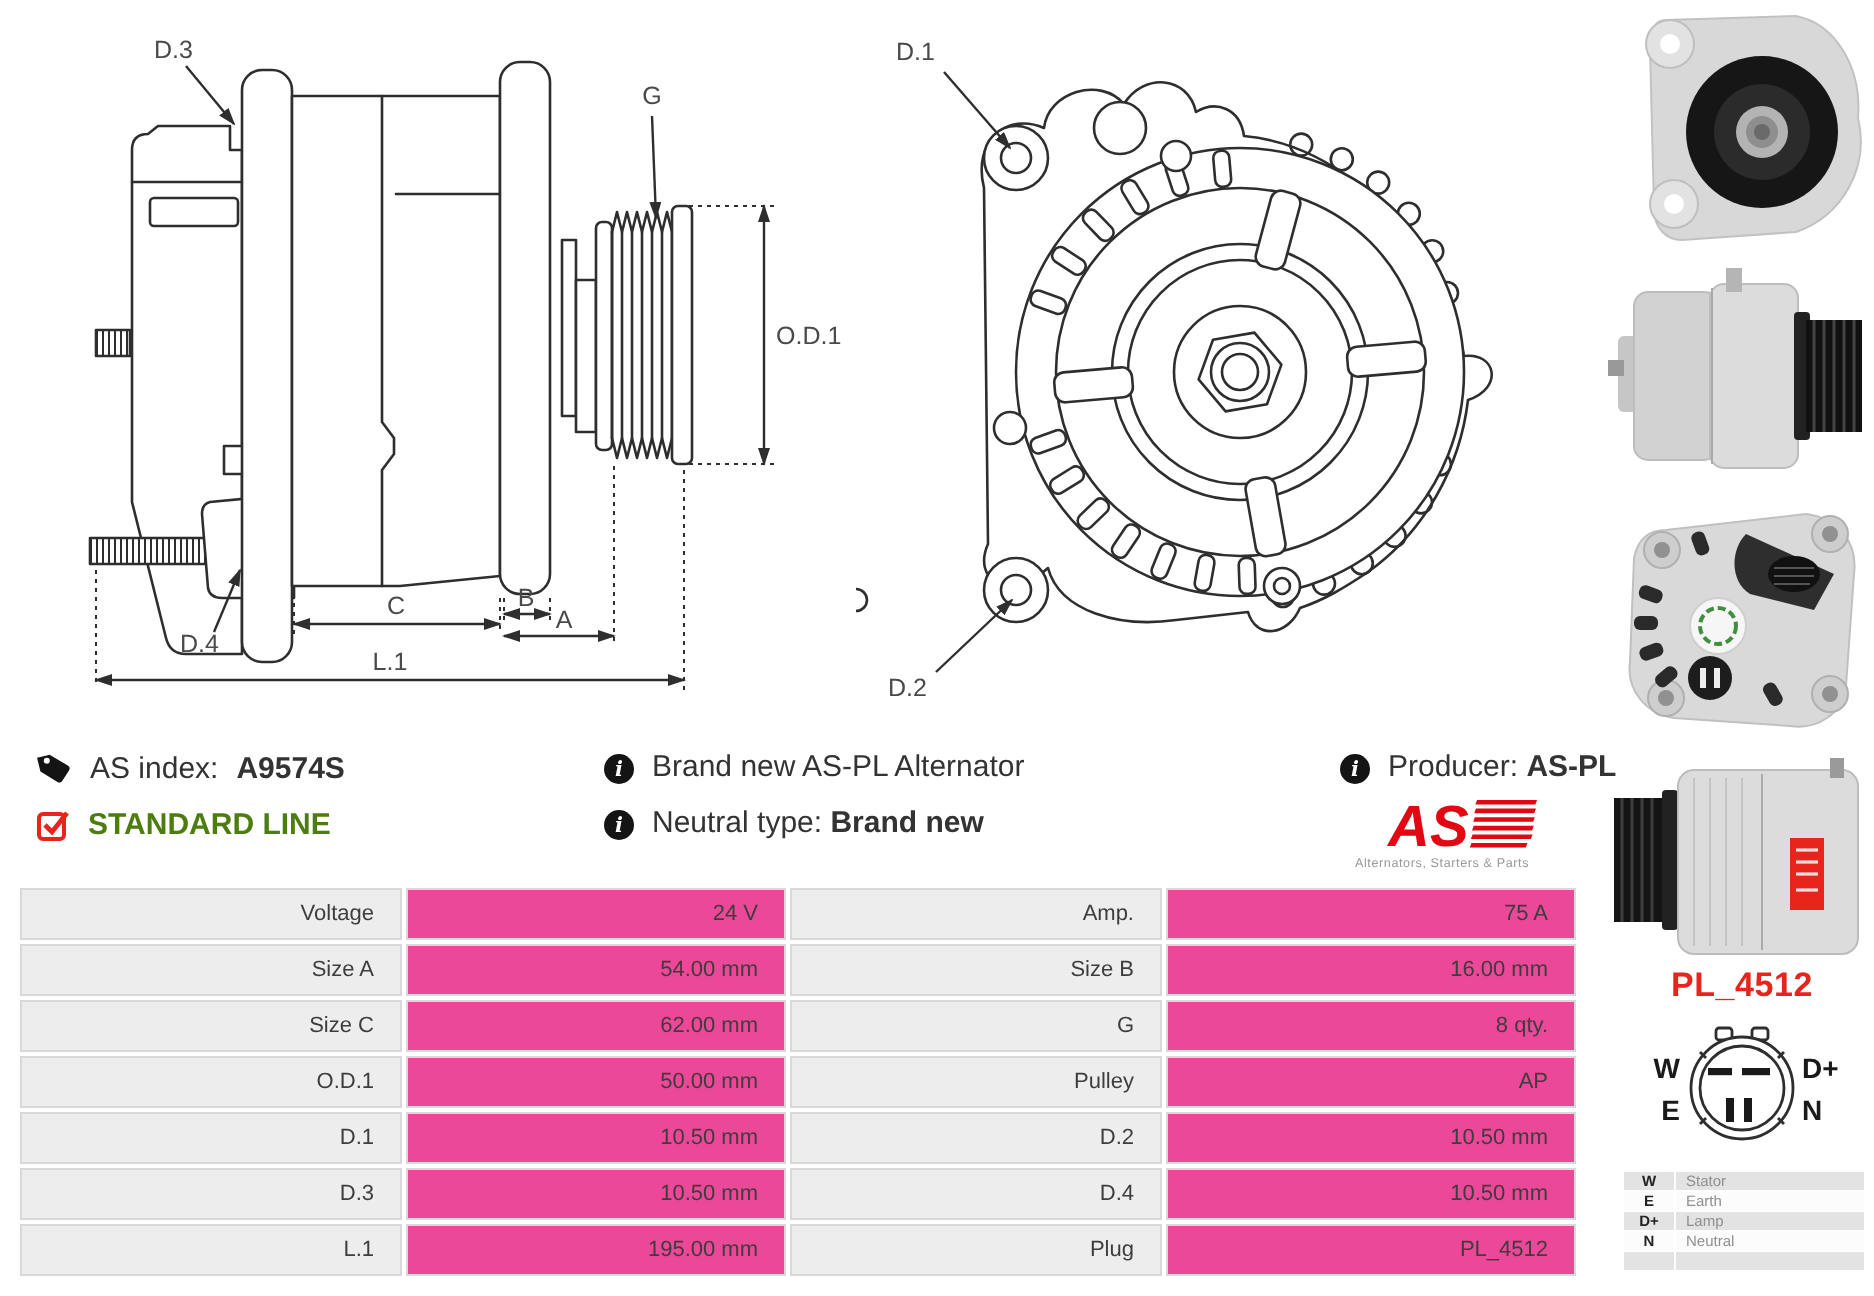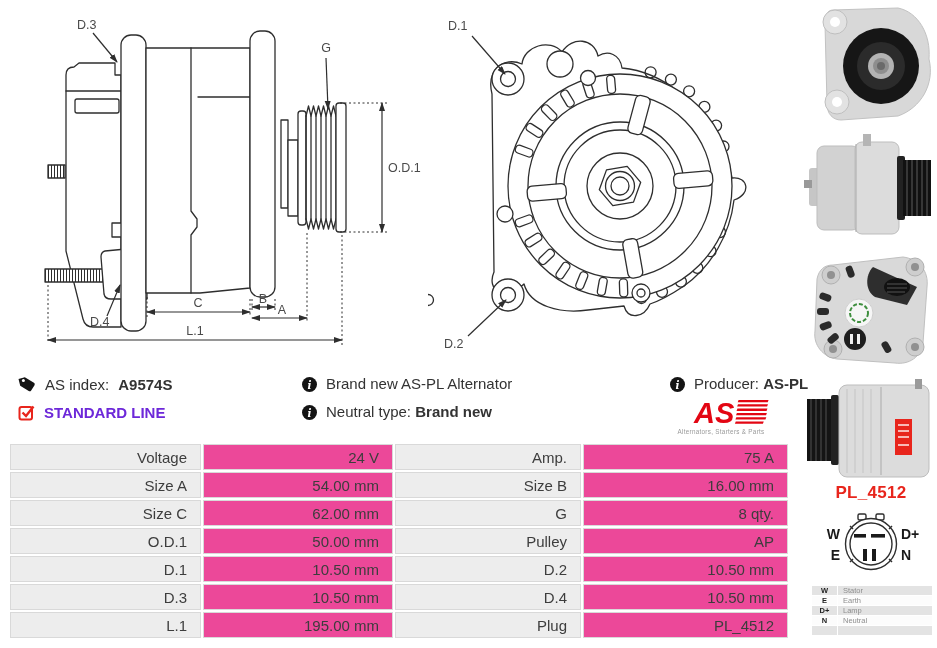--- a/index.html
+++ b/index.html
@@ -7,28 +7,28 @@
        font-family:"Liberation Sans",sans-serif;color:#333;}
   .abs{position:absolute;}
 
   
   .drawing text{font-family:"Liberation Sans",sans-serif;font-size:12.5px;fill:#4a4a4a;}
 
   
   .info-line{display:flex;align-items:flex-end;gap:9px;font-size:15px;color:#333;white-space:nowrap;}
   .info-line + .info-line{margin-top:11px;}
   .b{font-weight:700;}
-  .red{color:#6d28d9;}
+  .red{color:#4d7c0f;}
   .info-icon{width:15px;height:15px;border-radius:50%;background:#141414;color:#fff;
              display:inline-flex;align-items:center;justify-content:center;flex:0 0 15px;
              font-family:"DejaVu Serif",serif;font-weight:700;font-size:10.5px;font-style:italic;}
 
   
   table.specs{border-collapse:separate;border-spacing:2px;table-layout:fixed;width:782px;}
-  table.specs td{height:24px;border:1px solid #d9d9d9;font-size:15px;color:#3d3d3d;
+  table.specs td{height:24px;border:1px solid #d9d9d9;font-size:11px;color:#3d3d3d;
                  text-align:right;padding:0 13px 0 0;overflow:hidden;}
   td.lab{background:#ededed;}
   td.val{background:#ec4899;}
 
   
   .plug-title{width:132px;text-align:center;font-size:17px;font-weight:700;color:#e8251c;letter-spacing:.3px;}
   table.pleg{border-collapse:separate;border-spacing:1px;table-layout:fixed;width:122px;}
   table.pleg td{height:9px;font-size:7.5px;line-height:9px;padding:0;}
   table.pleg td.pin{width:25px;text-align:center;font-weight:700;color:#222;}
   table.pleg td.dsc{padding-left:5px;color:#8f8f8f;}

